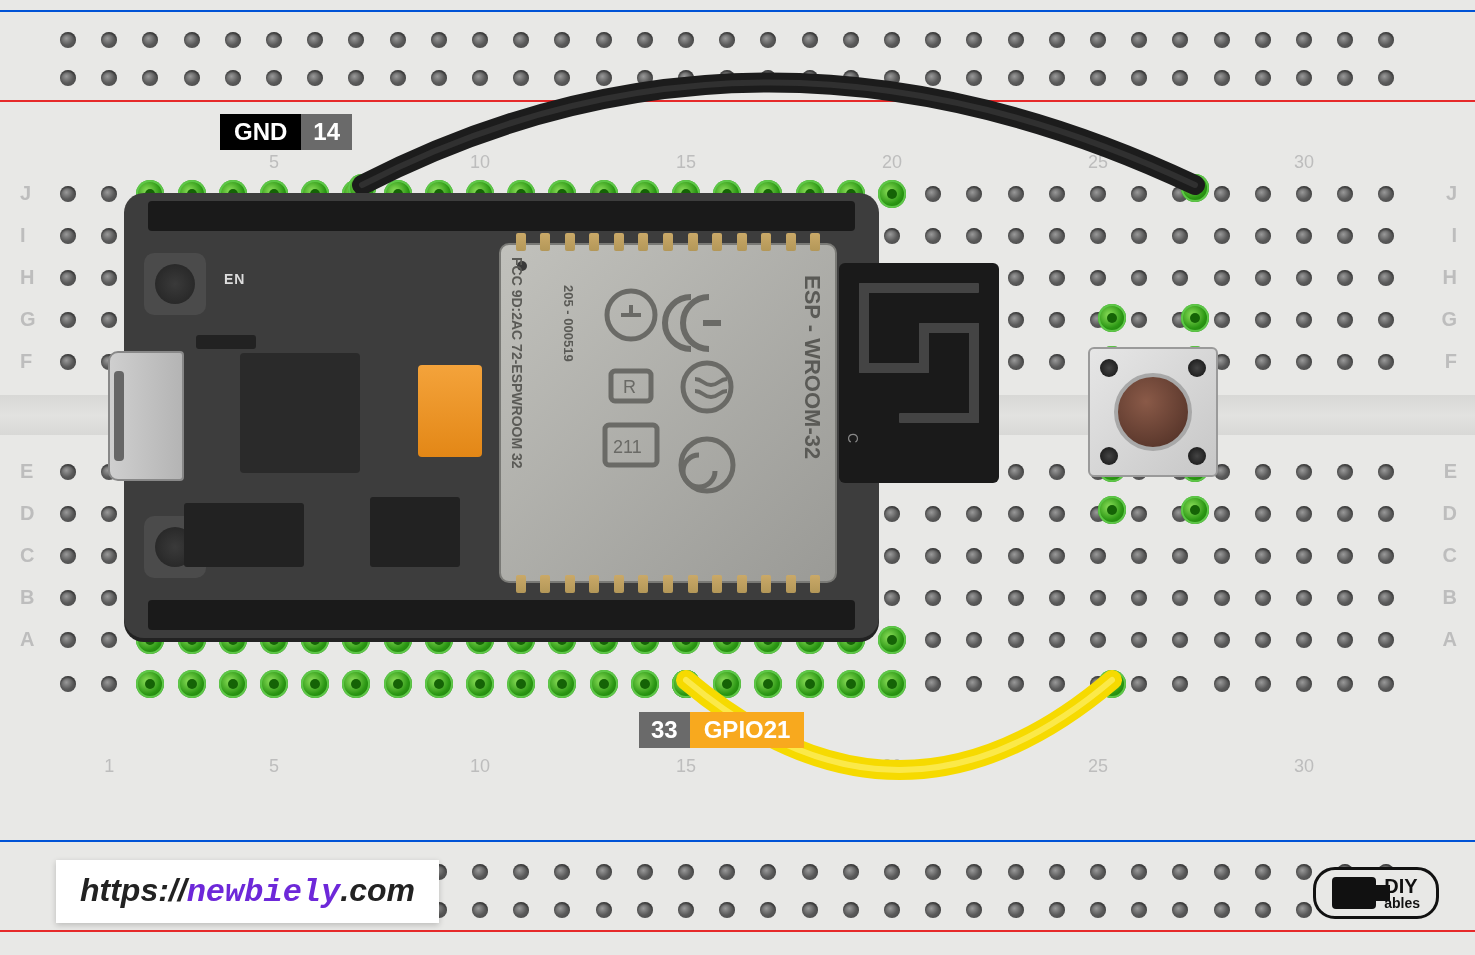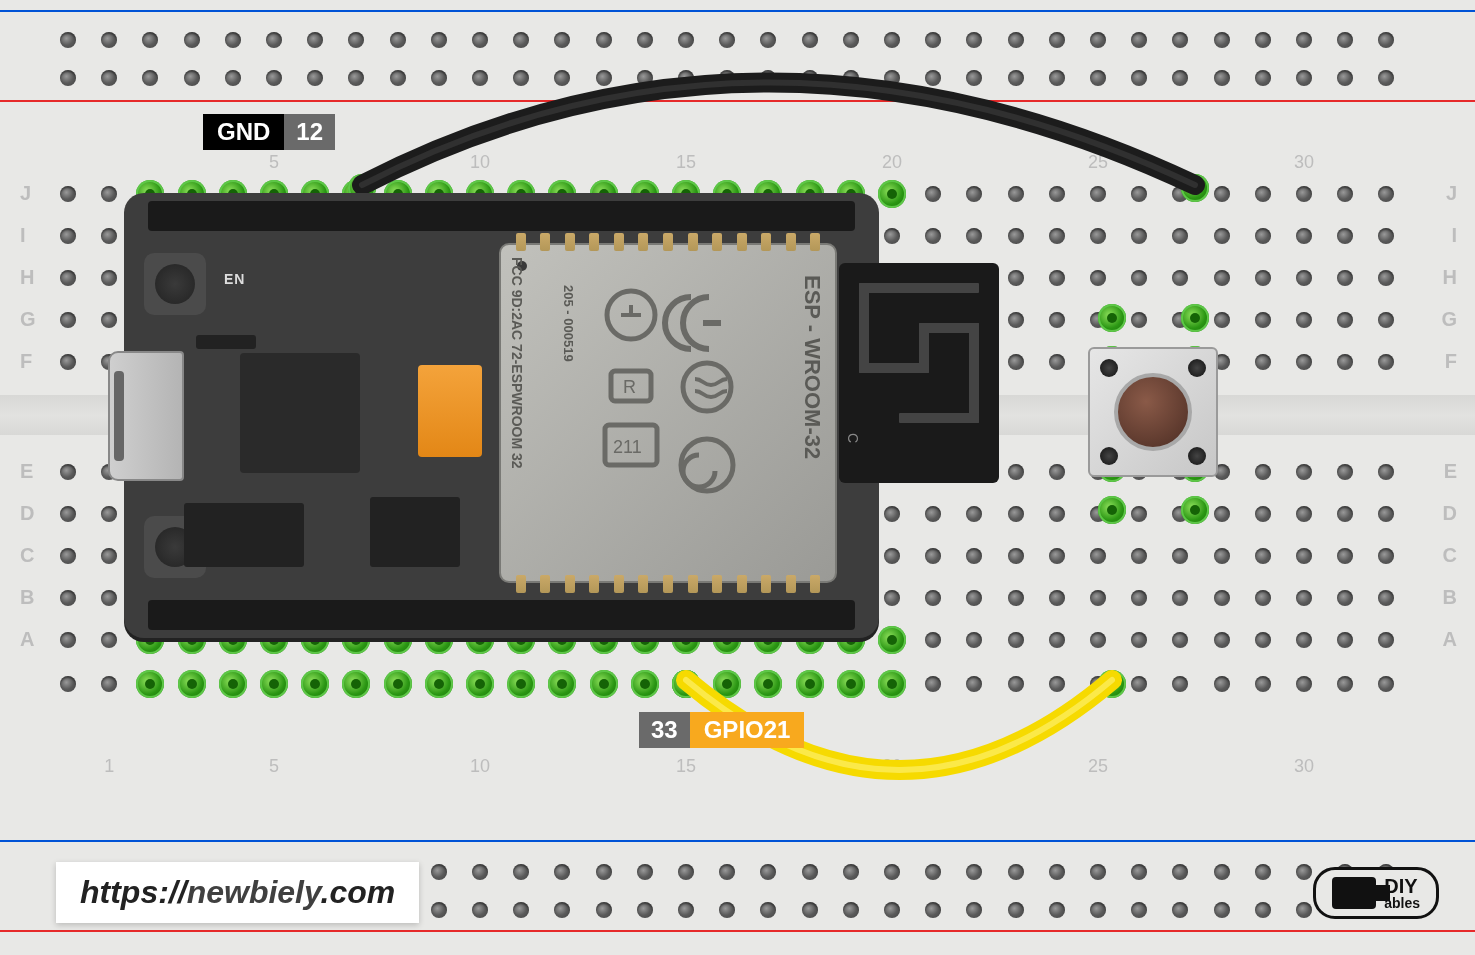--- a/index.html
+++ b/index.html
@@ -197,21 +197,21 @@
       position: absolute;
       left: 56px; bottom: 32px;
       background: #fff;
       padding: 12px 24px;
       font-style: italic;
       font-weight: bold;
       font-size: 32px;
       color: #222;
       box-shadow: 0 2px 6px rgba(0,0,0,.2);
     }
-    .url-box .blue { color: #404040; }
+    .url-box .blue { color: #6d28d9; font-family: Liberation Mono, monospace; }
     
     .logo-newbiely {
       position: absolute;
       right: 32px; top: 8px;
       width: 130px;
       text-align: center;
       color: #29b9d2;
       font-weight: bold;
       font-size: 18px;
     }
@@ -866,23 +866,23 @@
 
   <svg style="position:absolute;inset:0;width:100%;height:100%;pointer-events:none;">
 
     <path d="M 362 185 Q 760 -20 1195 185" stroke="#1c1c1c" stroke-width="20" fill="none" stroke-linecap="round"></path>
     <path d="M 362 185 Q 760 -20 1195 185" stroke="#444" stroke-width="6" fill="none" stroke-linecap="round" opacity=".5"></path>
 
     <path d="M 686 680 Q 900 860 1112 680" stroke="#f6da00" stroke-width="20" fill="none" stroke-linecap="round"></path>
     <path d="M 686 680 Q 900 860 1112 680" stroke="#fff47a" stroke-width="6" fill="none" stroke-linecap="round" opacity=".6"></path>
   </svg>
 
-  <div class="label-group" style="left:203px;top:114px;">
+  <div class="label-group" style="left:220px;top:114px;">
     <span class="label-black">GND</span>
-    <span class="label-gray">12</span>
+    <span class="label-gray">14</span>
   </div>
 
   <div class="label-group" style="left:639px;top:712px;">
     <span class="label-gray">33</span>
     <span class="label-orange">GPIO21</span>
   </div>
 
   <div class="esp32-board">
     <div class="pin-header top"></div>
     <div class="pin-header bot"></div>

